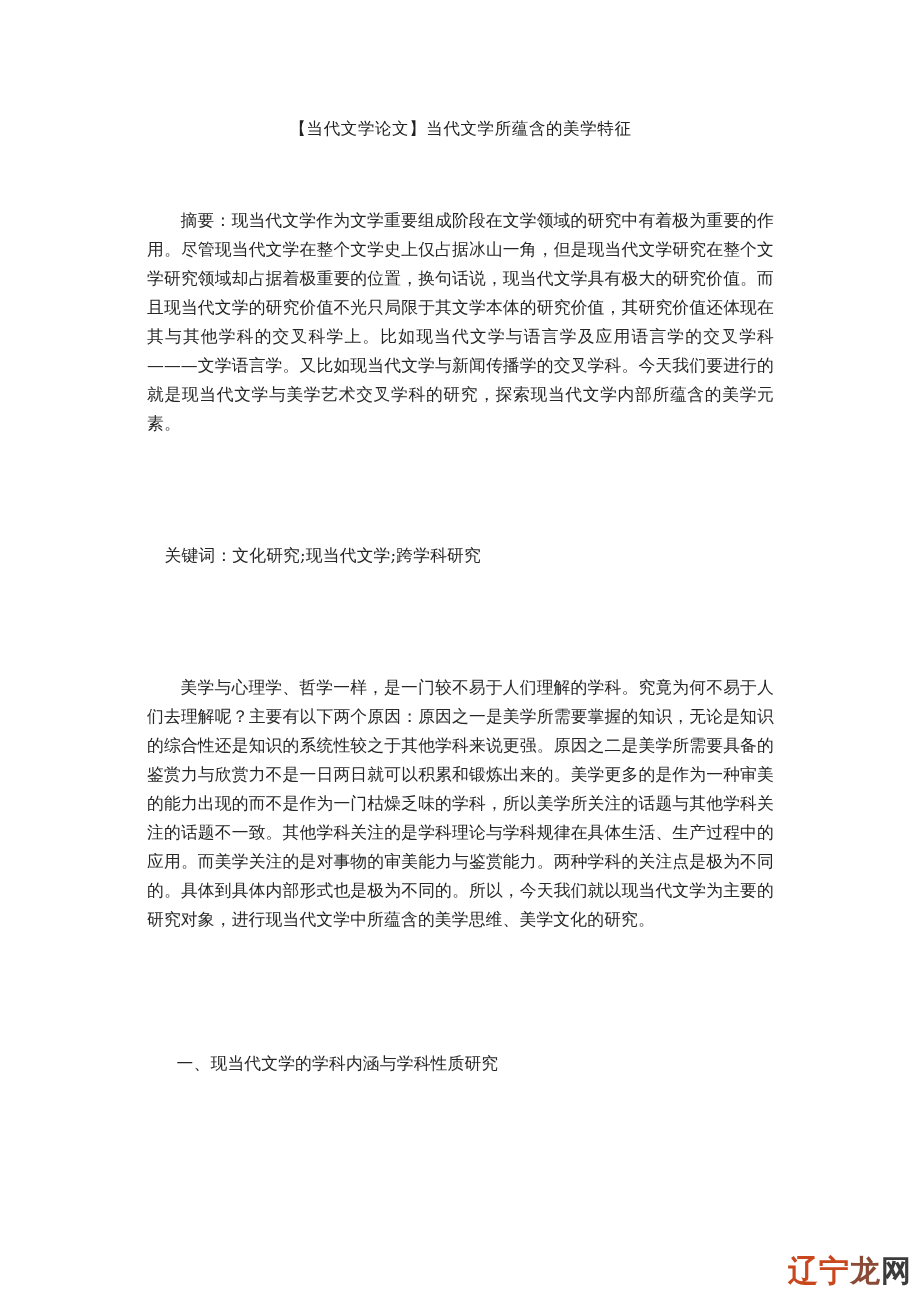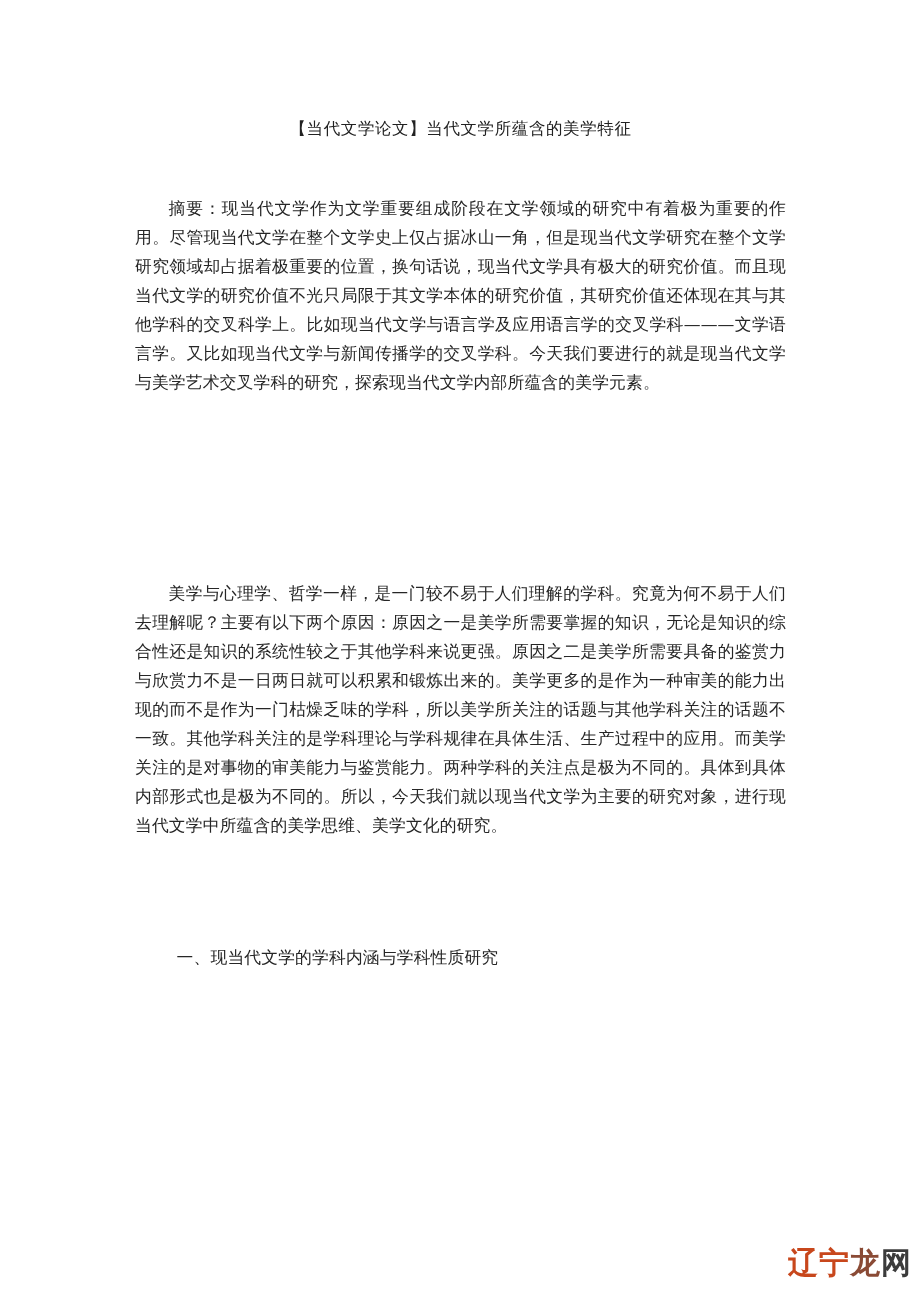--- a/index.html
+++ b/index.html
@@ -34,21 +34,21 @@
     letter-spacing: 0.6px;
     font-weight: normal;
   }
   .para {
     font-size: 16.8px;
     line-height: 29px;
     color: #262626;
     text-align: justify;
     text-justify: inter-character;
     text-indent: 2em;
-    margin: 4px;
+    margin: 16px;
     letter-spacing: 0.15px;
     word-break: break-all;
   }
   .spacer-abstract-top { height: 47px; }
   .spacer-after-abstract { height: 87px; }
   .spacer-after-keywords { height: 87px; }
   .spacer-after-body1 { height: 87px; }
   .spacer-after-heading { height: 87px; }
 
   .keywords {
@@ -66,21 +66,21 @@
     text-indent: 2em;
     margin: 12px;
     letter-spacing: 0.15px;
     font-weight: normal;
   }
 
   
   .watermark {
     position: absolute;
     right: 8px;
-    bottom: 14px;
+    bottom: 6px;
     font-family: Liberation Sans, sans-serif;
     font-size: 30px;
     font-weight: bold;
     letter-spacing: 1px;
     line-height: 1;
     white-space: nowrap;
     user-select: none;
   }
   .watermark span {
     display: inline-block;
@@ -103,20 +103,21 @@
   <div class="content">
 
     <h1 class="doc-title">【当代文学论文】当代文学所蕴含的美学特征</h1>
 
     <div class="spacer-abstract-top"></div>
 
     <p class="para">摘要：现当代文学作为文学重要组成阶段在文学领域的研究中有着极为重要的作用。尽管现当代文学在整个文学史上仅占据冰山一角，但是现当代文学研究在整个文学研究领域却占据着极重要的位置，换句话说，现当代文学具有极大的研究价值。而且现当代文学的研究价值不光只局限于其文学本体的研究价值，其研究价值还体现在其与其他学科的交叉科学上。比如现当代文学与语言学及应用语言学的交叉学科———文学语言学。又比如现当代文学与新闻传播学的交叉学科。今天我们要进行的就是现当代文学与美学艺术交叉学科的研究，探索现当代文学内部所蕴含的美学元素。</p>
 
     <div class="spacer-after-abstract"></div>
 
+    <p class="keywords">关键词：文化研究;现当代文学;跨学科研究</p>
 
     <div class="spacer-after-keywords"></div>
 
     <p class="para">美学与心理学、哲学一样，是一门较不易于人们理解的学科。究竟为何不易于人们去理解呢？主要有以下两个原因：原因之一是美学所需要掌握的知识，无论是知识的综合性还是知识的系统性较之于其他学科来说更强。原因之二是美学所需要具备的鉴赏力与欣赏力不是一日两日就可以积累和锻炼出来的。美学更多的是作为一种审美的能力出现的而不是作为一门枯燥乏味的学科，所以美学所关注的话题与其他学科关注的话题不一致。其他学科关注的是学科理论与学科规律在具体生活、生产过程中的应用。而美学关注的是对事物的审美能力与鉴赏能力。两种学科的关注点是极为不同的。具体到具体内部形式也是极为不同的。所以，今天我们就以现当代文学为主要的研究对象，进行现当代文学中所蕴含的美学思维、美学文化的研究。</p>
 
     <div class="spacer-after-body1"></div>
 
     <h2 class="section-heading">一、现当代文学的学科内涵与学科性质研究</h2>
 
     <div class="spacer-after-heading"></div>

